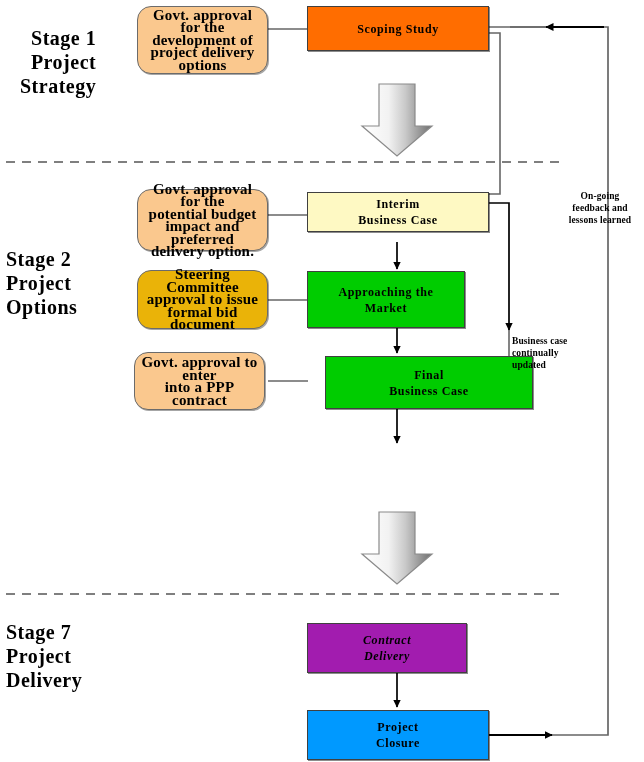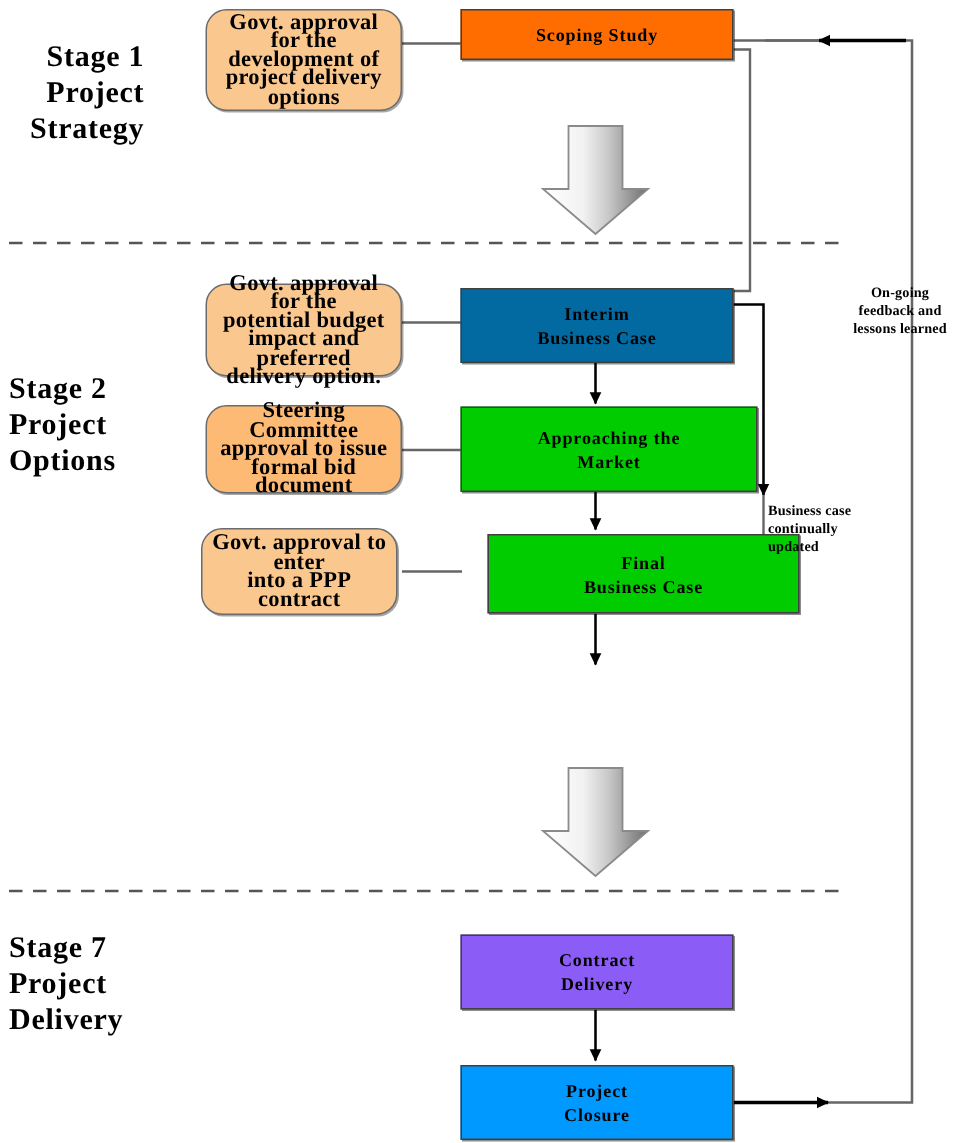--- a/index.html
+++ b/index.html
@@ -185,40 +185,40 @@
   <div class="appr-box" style="left:137px; top:6px; width:131px; height:68px; background:#FAC88E;">Govt. approval for the
 development of
 project delivery
 options</div>
 
   <div class="appr-box" style="left:137px; top:189px; width:131px; height:62px; background:#FAC88E;">Govt. approval for the
 potential budget
 impact and preferred
 delivery option.</div>
 
-  <div class="appr-box" style="left:137px; top:270px; width:131px; height:59px; background:#fdba74;">Steering Committee
+  <div class="appr-box" style="left:137px; top:270px; width:131px; height:59px; background:#eab308;">Steering Committee
 approval to issue
 formal bid document</div>
 
   <div class="appr-box" style="left:134px; top:352px; width:131px; height:58px; background:#FAC88E;">Govt. approval to  enter
 into a PPP contract</div>
 
-  <div class="proc-box" style="left:307px; top:6px; width:182px; height:34px; background:#FF6D00;">Scoping Study</div>
-
-  <div class="proc-box" style="left:307px; top:192px; width:182px; height:50px; background:#0369a1;">Interim
+  <div class="proc-box" style="left:307px; top:6px; width:182px; height:45px; background:#FF6D00;">Scoping Study</div>
+
+  <div class="proc-box" style="left:307px; top:192px; width:182px; height:40px; background:#fef9c3;">Interim
 Business Case</div>
 
-  <div class="proc-box" style="left:307px; top:271px; width:198px; height:57px; background:#00CC00;">Approaching  the
+  <div class="proc-box" style="left:307px; top:271px; width:158px; height:57px; background:#00CC00;">Approaching  the
 Market</div>
 
   <div class="proc-box" style="left:325px; top:356px; width:208px; height:53px; background:#00CC00;">Final
 Business Case</div>
 
 
-  <div class="proc-box" style="left:307px; top:623px; width:182px; height:50px; background:#8b5cf6;">Contract
+  <div class="proc-box" style="left:307px; top:623px; width:160px; height:50px; background:#a21caf;font-style:italic;">Contract
 Delivery</div>
 
   <div class="proc-box" style="left:307px; top:710px; width:182px; height:50px; background:#0099FF;">Project
 Closure</div>
 
   <div class="annot center" style="left:557px; top:190px; width:86px;">On-going
 feedback and
 lessons learned</div>
 
   <div class="annot left" style="left:512px; top:335px; width:82px;">Business case

